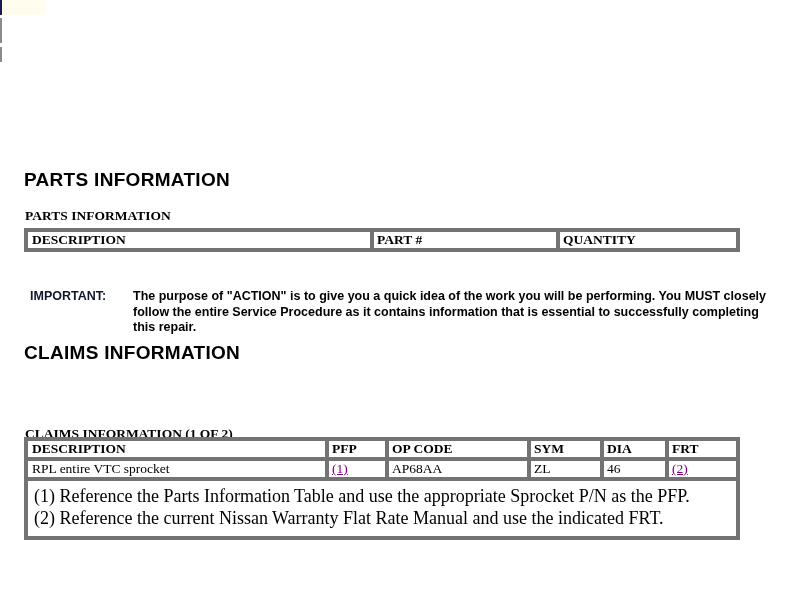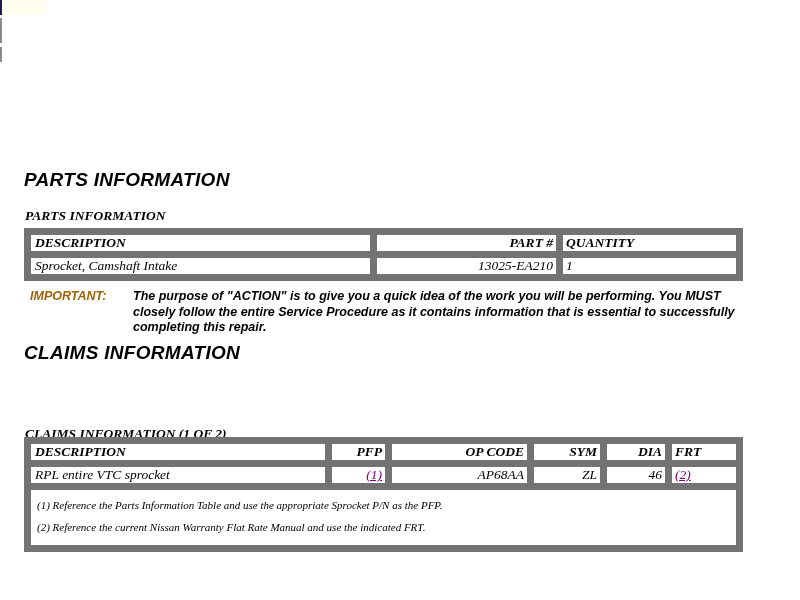--- a/index.html
+++ b/index.html
@@ -10,21 +10,20 @@
     background: #ffffff;
     overflow: hidden;
   }
   #page {
     position: relative;
     width: 800px;
     height: 590px;
     background: #ffffff;
     font-family: "Liberation Serif", serif;
     color: #000000;
-    font-style: italic;
   }
   
   .edge-mark { position: absolute; left: 0; width: 2px; }
   .edge-navy { top: 0; height: 15px; background: #1a1a50; }
   .edge-gray1 { top: 18px; height: 25px; background: #8a8a8a; }
   .edge-gray2 { top: 47px; height: 15px; background: #8a8a8a; }
   .edge-cream { position: absolute; left: 2px; top: 0; width: 44px; height: 15px; background: #fffdee; }
 
   .h1 {
     position: absolute;
@@ -50,37 +49,37 @@
     position: absolute;
     left: 24px;
     border-collapse: collapse;
     border: 2px solid #000;
     table-layout: fixed;
     width: 712px;
     font-family: "Liberation Serif", serif;
     font-size: 13.5px;
   }
   table.doc th, table.doc td {
-    border: 7px solid #737373;
+    border: 4px solid #737373;
     padding: 0 3px;
     overflow: hidden;
     white-space: nowrap;
   }
   table.doc th { font-weight: bold; }
   #parts-table { top: 228px; }
   #parts-table tr { height: 18px; }
   #claims-table { top: 437px; }
   #claims-table tr.hrow, #claims-table tr.drow { height: 17px; }
   .al { text-align: left; padding-left: 4px !important; }
-  .ac { text-align: right; margin-top: 28px; }
+  .ac { text-align: left; margin-top: 28px; }
   .ar { text-align: left; }
   .fn-cell {
     white-space: normal !important;
     padding: 5px 6px 7px 6px !important;
-    font-size: 11px;
+    font-size: 18px;
     vertical-align: top;
   }
   .fn-line { margin: 0 0 0 0; line-height: 21.5px; }
   .ref-link { text-decoration: underline; cursor: pointer; }
 
   #important-block {
     position: absolute;
     left: 30px;
     top: 289px;
     width: 740px;
@@ -126,30 +125,25 @@
       <col style="width:346px">
         <col style="width:186px">
         <col style="width:180px">
     </colgroup>
     <tbody>
         <tr>
       <th class="al">DESCRIPTION</th>
       <th class="ac">PART #</th>
       <th class="ar">QUANTITY</th>
     </tr>
-    <tr>
-      <td class="al">Sprocket, Camshaft Intake</td>
-      <td class="ac">13025-EA210</td>
-      <td class="ar">1</td>
-    </tr>
   </tbody>
     </table>
 
   <div id="important-block">
-    <span id="important-label" style="color: #a16207;">IMPORTANT:</span>
+    <span id="important-label" style="color: #0f172a;">IMPORTANT:</span>
     <span id="important-text">The purpose of "ACTION" is to give you a quick idea of the work you will be performing. You MUST closely follow the entire Service Procedure as it contains information that is essential to successfully completing this repair.</span>
   </div>
 
   <h1 class="h1" id="claims-heading">CLAIMS INFORMATION</h1>
 
 
   <div class="sub-title" id="claims-table-title">CLAIMS INFORMATION (1 OF 2)</div>
 
   <table class="doc" id="claims-table">
     <colgroup>

